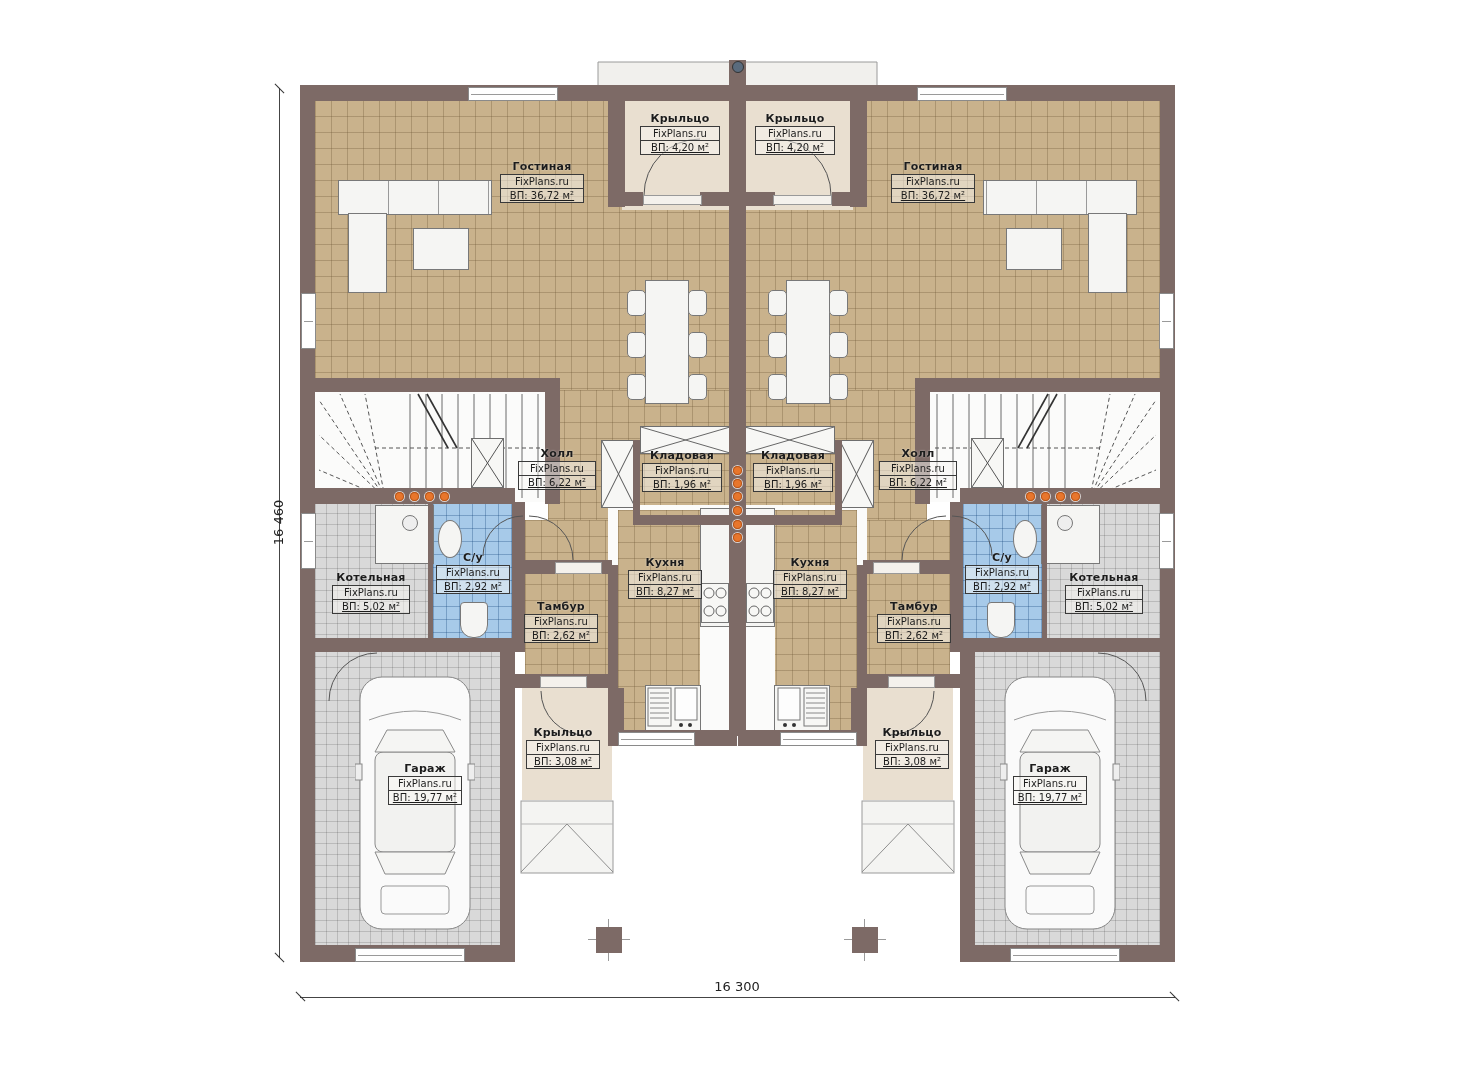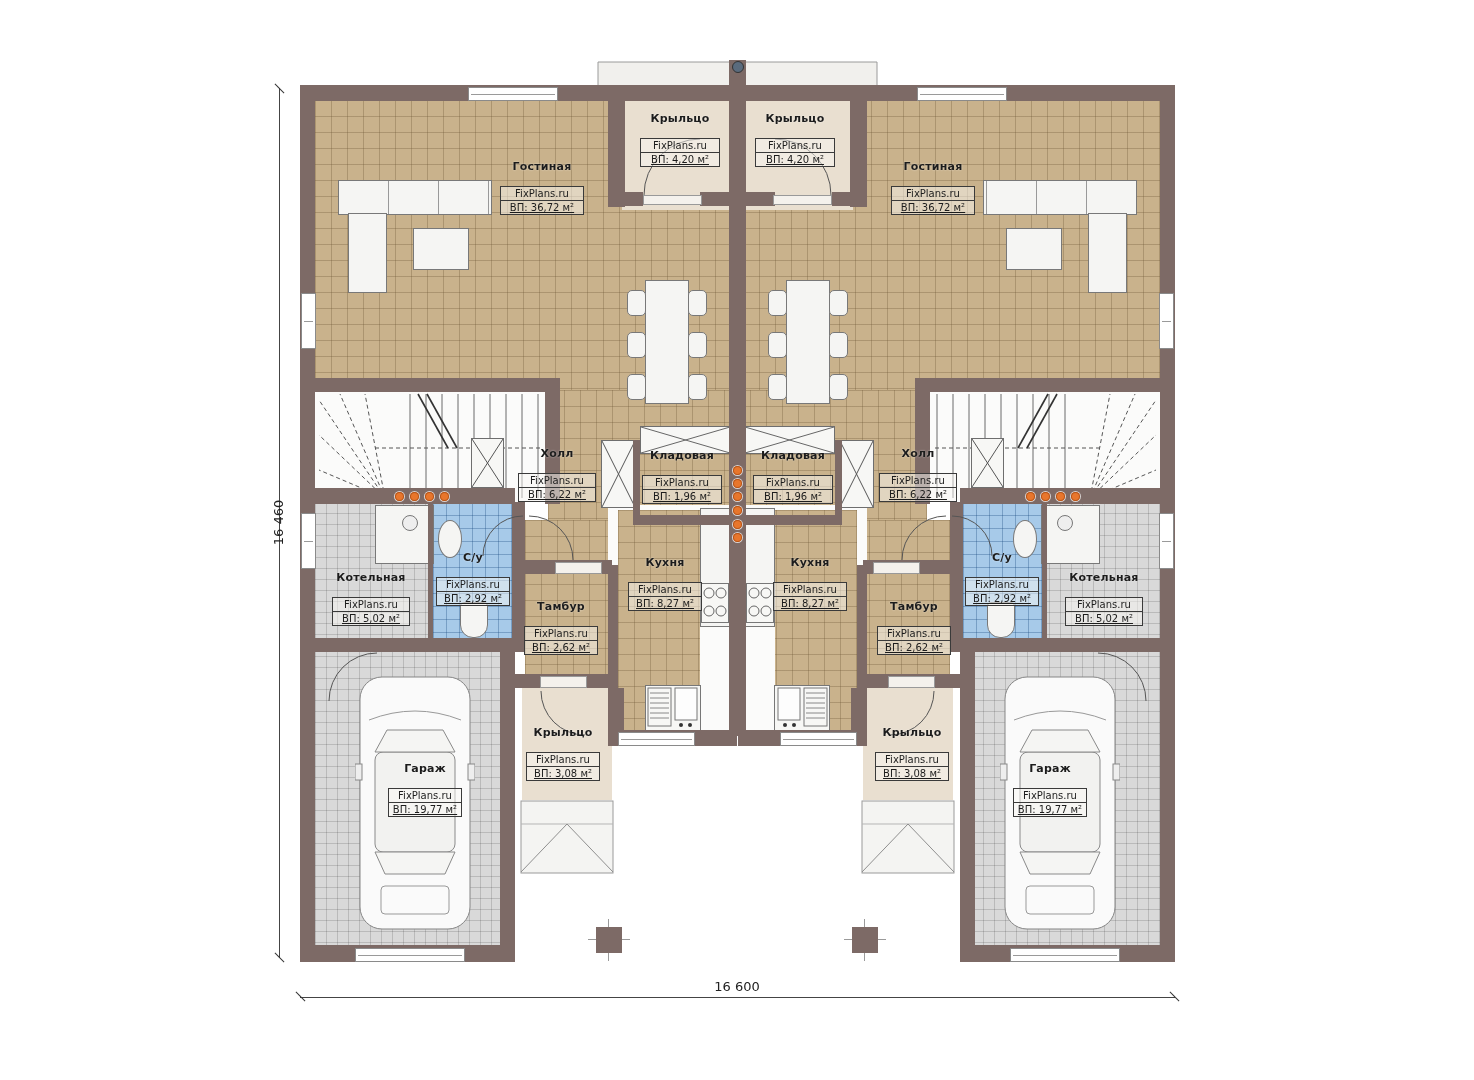--- a/index.html
+++ b/index.html
@@ -30,21 +30,21 @@
   .dot{width:9px;height:9px;border-radius:50%;background:#e8762c;
        box-shadow:inset 0 0 0 1px #b4551a, 0 0 0 1px rgba(255,255,255,.7);z-index:5;}
   .unit{position:absolute;top:60px;width:438px;height:902px;}
   .unit.mirror{transform:scaleX(-1);}
   svg{display:block;}
   .z0{z-index:0;} .z2{z-index:2;} .z4{z-index:4;}
   
   .room-label{position:absolute;z-index:10;text-align:center;color:#1c1c1c;}
   .rl-name{font-size:11px;font-weight:bold;letter-spacing:.2px;line-height:13px;
            text-shadow:0 0 2px rgba(255,255,255,.6);}
-  .rl-box{margin-top:13px;border:1px solid #3a3a3a;background:rgba(250,248,243,.5);}
+  .rl-box{margin-top:1px;border:1px solid #3a3a3a;background:rgba(250,248,243,.5);}
   .rl-row{font-size:10px;line-height:13px;padding:0 3px;white-space:nowrap;}
   .rl-row + .rl-row{border-top:1px solid #3a3a3a;text-decoration:underline;}
   
   .dim-line{background:#444;z-index:6;}
   .dim-tick{width:13px;height:1px;background:#333;transform:rotate(45deg);z-index:6;}
   .dim-text{font-size:13px;color:#222;z-index:6;text-align:center;}
   .post{background:#7d6a66;z-index:3;}
   .hairline{background:#9a9a9a;z-index:2;}
 </style>
 </head>
@@ -560,15 +560,15 @@
   </div>
 
   <div class="abs dim-line" style="left:279px;top:88px;width:1px;height:870px;"></div>
   <div class="abs dim-tick" style="left:273px;top:88px;"></div>
   <div class="abs dim-tick" style="left:273px;top:957px;"></div>
   <div class="abs dim-text" style="left:238px;top:515px;width:80px;transform:rotate(-90deg);">16 460</div>
 
   <div class="abs dim-line" style="left:300px;top:997px;width:875px;height:1px;"></div>
   <div class="abs dim-tick" style="left:294px;top:996px;"></div>
   <div class="abs dim-tick" style="left:1168px;top:996px;"></div>
-  <div class="abs dim-text" style="left:687px;top:979px;width:100px;">16 600</div>
+  <div class="abs dim-text" style="left:687px;top:979px;width:100px;">16 300</div>
 
 </div>
 
 </body></html>

